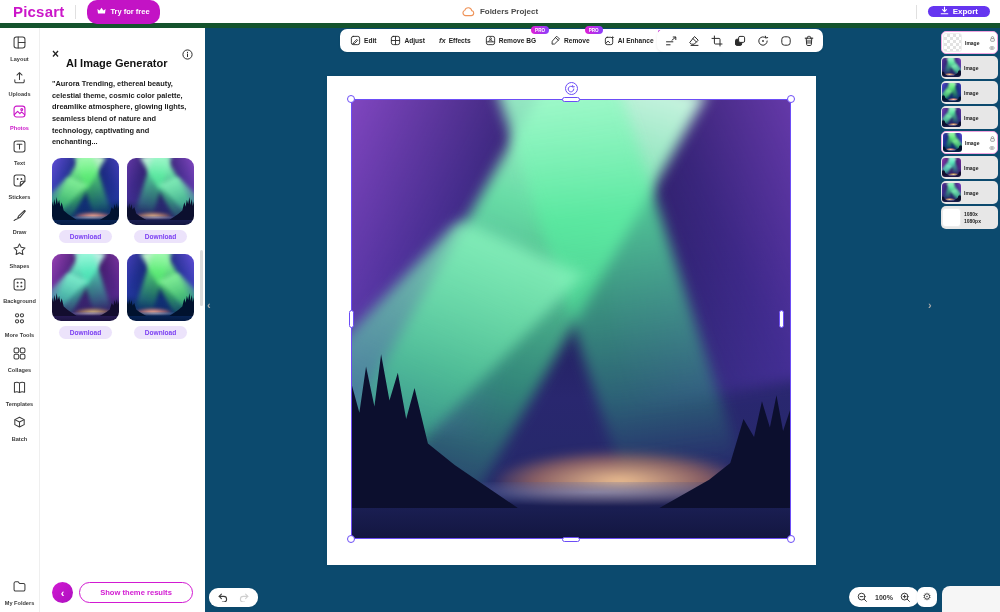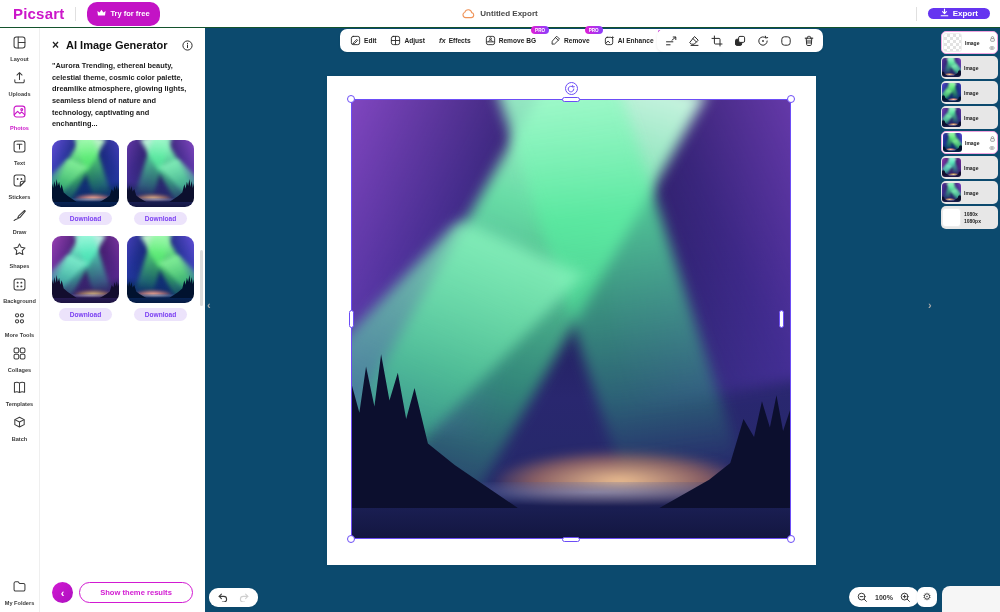--- a/index.html
+++ b/index.html
@@ -1,19 +1,19 @@
 <!DOCTYPE html>
 <html><head>
 <meta charset="utf-8">
 <style>
   *{margin:0;padding:0;box-sizing:border-box;}
   html,body{width:1000px;height:612px;overflow:hidden;font-family:"Liberation Sans",sans-serif;background:#ededed;}
 
   
-  .header{height:28px;background:#fff;display:flex;align-items:center;position:relative;border-bottom:1px solid #14532d;}
+  .header{height:28px;background:#fff;display:flex;align-items:center;position:relative;border-bottom:5px solid #14532d;}
   .logo{font-size:15px;font-weight:700;color:#cb16c9;letter-spacing:.2px;margin-left:13px;}
   .h-div{width:1px;height:14px;background:#e0e0e0;margin:0 11px;}
   .try-btn{display:flex;align-items:center;gap:4px;background:#c313c5;color:#fff;font-size:7.5px;font-weight:700;border:none;border-radius:10px;padding:7px 10px;cursor:pointer;}
   .proj{position:absolute;left:0;right:0;display:flex;justify-content:center;align-items:center;gap:5px;pointer-events:none;}
   .proj-name{font-size:8px;color:#4a4a4a;font-weight:600;}
   .h-right{margin-left:auto;display:flex;align-items:center;margin-right:10px;}
   .export-btn{display:flex;align-items:center;gap:4px;background:#6535f0;color:#fff;font-size:8px;font-weight:700;border:none;border-radius:11px;padding:0 12px;cursor:pointer;}
 
   .main{display:flex;height:584px;}
 
@@ -24,21 +24,21 @@
   .rail-item svg{stroke:#3c3c3c;}
   .rail-item.active{color:#cb16c9;}
   .rail-item.active svg{stroke:#cb16c9;}
   .rail-spacer{flex:1;}
   .rail-item.folders{margin-bottom:6px;}
 
   
   .gen-panel{width:165px;background:#fff;display:flex;flex-direction:column;padding:11px 12px 9px;position:relative;}
   .gen-header{display:flex;align-items:center;gap:7px;}
   .close-x{font-size:12px;color:#222;cursor:pointer;line-height:1;font-weight:600;}
-  .gen-title{font-size:11px;font-weight:700;color:#111;}
+  .gen-title{font-size:11px;font-weight:700;color:#111;margin-top:18px;}
   .info-btn{margin-left:auto;cursor:pointer;display:flex;}
   .prompt{margin-top:9px;font-size:7.4px;font-weight:700;line-height:1.58;color:#1c1c1c;}
   .thumb-grid{margin-top:10px;display:grid;grid-template-columns:1fr 1fr;column-gap:8px;row-gap:11px;}
   .thumb-cell{display:flex;flex-direction:column;align-items:center;}
   .thumb{width:67px;height:67px;border-radius:9px;overflow:hidden;cursor:pointer;}
   .dl-btn{margin-top:5px;background:#ece3fb;color:#7b3ff2;font-size:6.6px;font-weight:700;border:none;border-radius:8px;padding:3px 11px;cursor:pointer;}
   .gen-footer{margin-top:auto;display:flex;align-items:center;gap:6px;}
   .back-circle{width:21px;height:21px;flex:none;border-radius:50%;background:linear-gradient(135deg,#d21ad2,#ac10bf);color:#fff;font-size:11px;font-weight:700;display:flex;align-items:center;justify-content:center;border:none;cursor:pointer;line-height:0;}
   .show-more{flex:1;height:21px;border:1.5px solid #d21ad2;color:#d21ad2;background:#fff;border-radius:11px;font-size:7.6px;font-weight:700;cursor:pointer;font-family:inherit;}
   .scroll-thumb{position:absolute;right:2px;top:222px;width:3px;height:56px;background:#dcdcdc;border-radius:2px;}
@@ -124,21 +124,21 @@
   <button class="try-btn">
     <span><svg width="9" height="8" viewBox="0 0 9 8">
           <path d="M1 6.5h7L8.6 2 6.4 3.6 4.5.8 2.6 3.6.4 2z" fill="#fff"></path>
         </svg></span>
     <span>Try for free</span>
   </button>
   <div class="proj">
     <span><svg width="13" height="10" viewBox="0 0 13 10" fill="none" stroke="#ef9358" stroke-width="1.1" stroke-linecap="round">
           <path d="M3.6 8.6h5.6a2.5 2.5 0 0 0 .5-4.95 3.5 3.5 0 0 0-6.8-.5A2.8 2.8 0 0 0 3.6 8.6z"></path>
         </svg></span>
-    <span class="proj-name">Untitled Export</span>
+    <span class="proj-name">Folders Project</span>
   </div>
   <div class="h-right">
     <div class="h-div"></div>
     <button class="export-btn">
       <span><svg width="9" height="9" viewBox="0 0 9 9" fill="none" stroke="#fff" stroke-width="1.1" stroke-linecap="round" stroke-linejoin="round">
             <path d="M4.5 1v4.4M2.6 3.7l1.9 1.9 1.9-1.9M1.2 7.8h6.6"></path>
           </svg></span>
       <span>Export</span>
     </button>
   </div>

